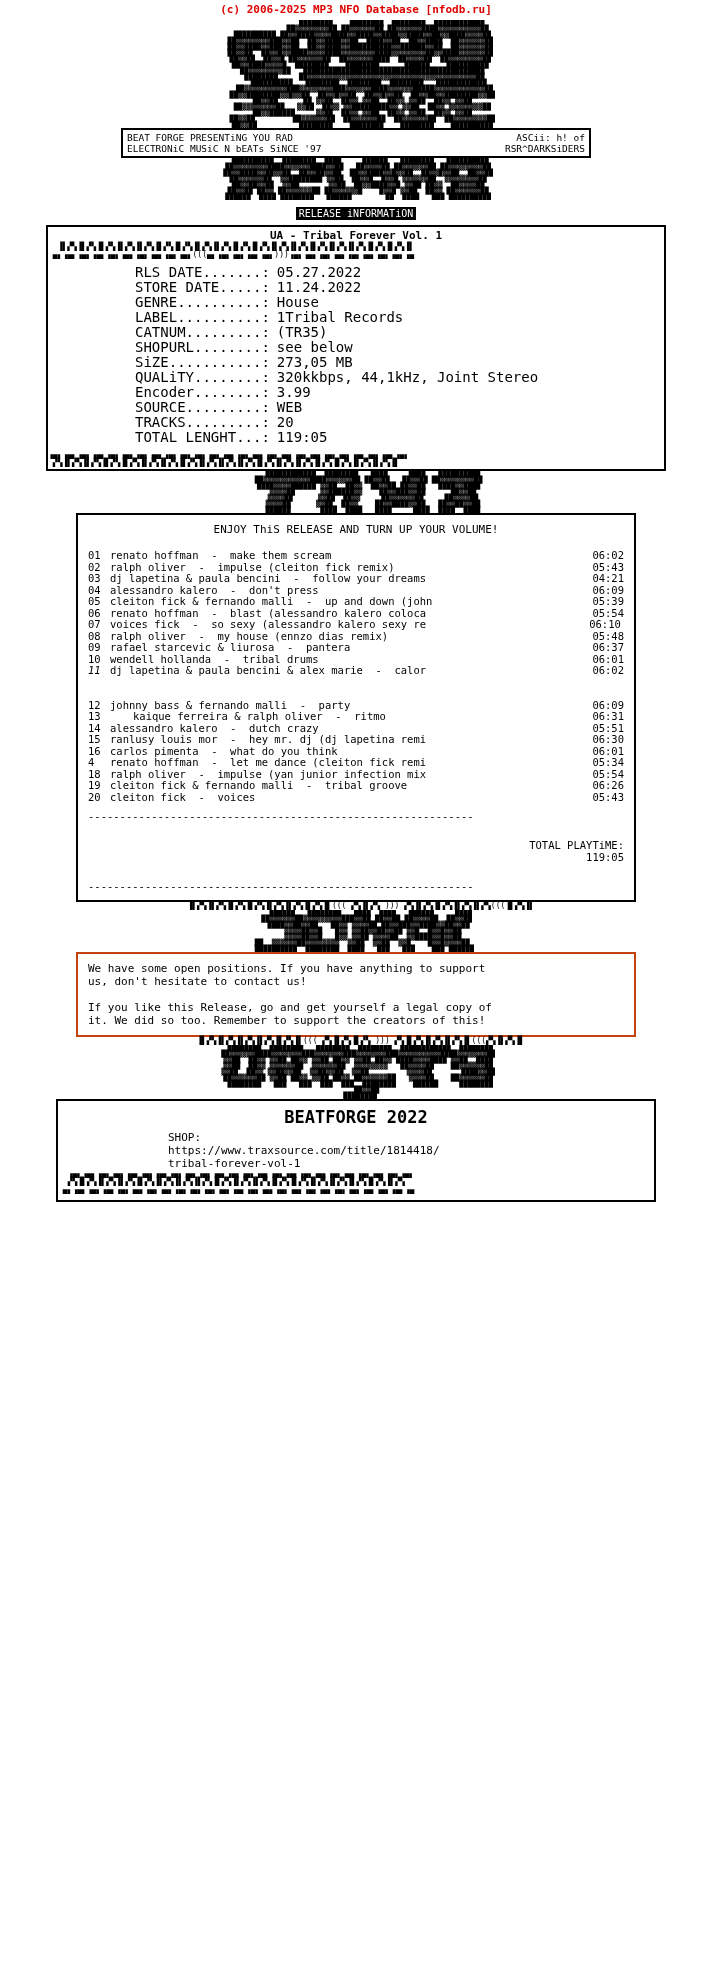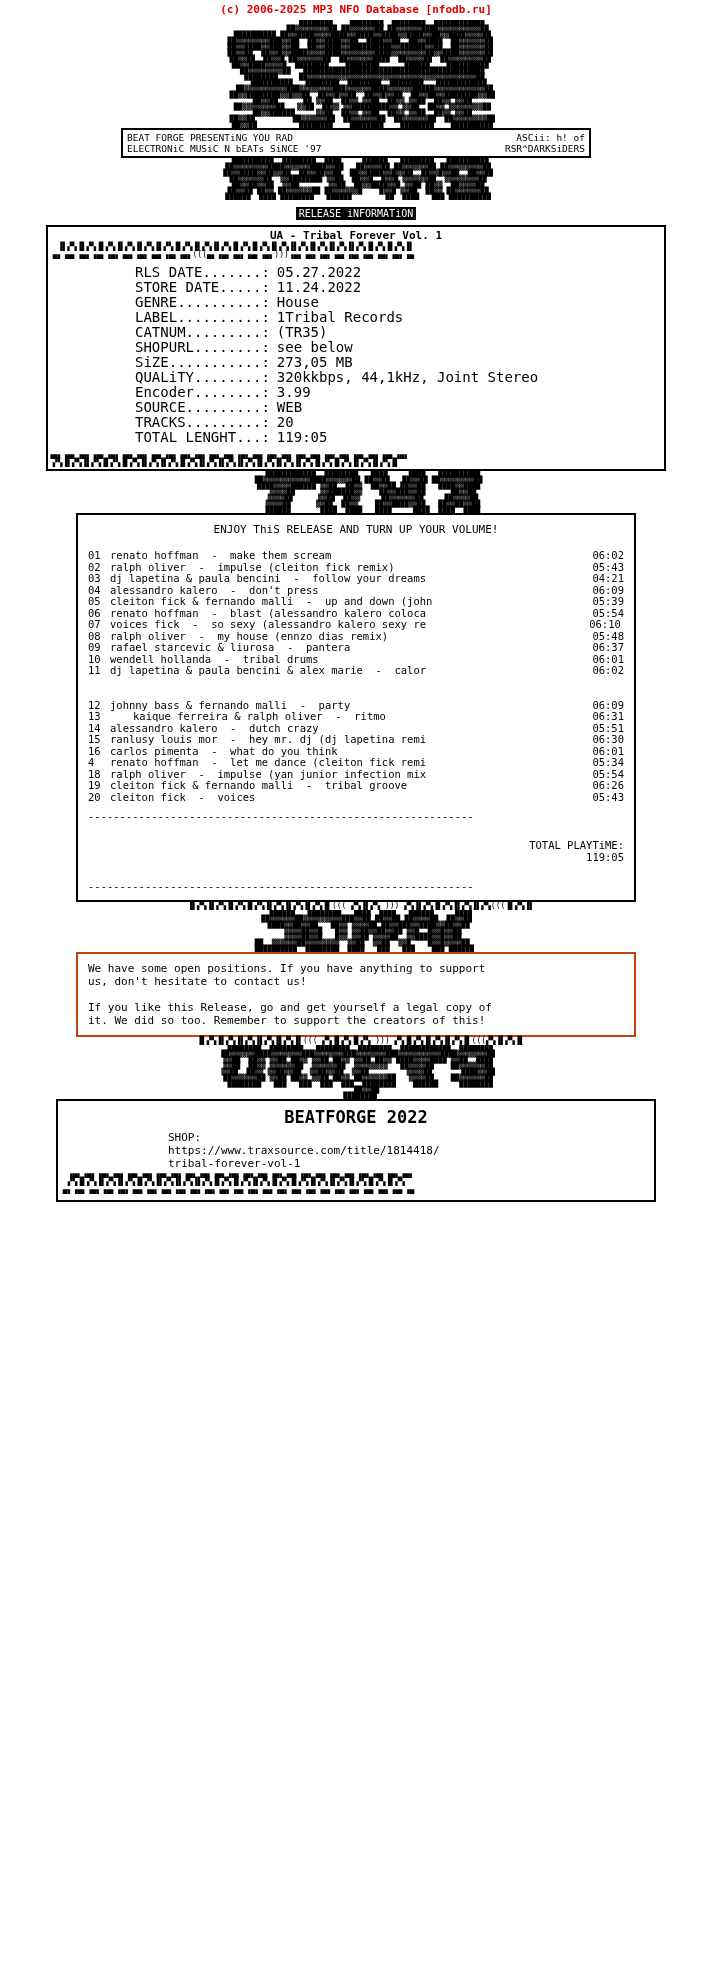--- a/index.html
+++ b/index.html
@@ -251,21 +251,21 @@
         <span style="width:22px;">09</span>
         <span style="flex:1;overflow:hidden;">rafael starcevic &amp; liurosa  -  pantera</span>
         <span style="width:38px;text-align:right;">06:37</span>
       </div>
       <div class="tracklist" style="display:flex;">
         <span style="width:22px;">10</span>
         <span style="flex:1;overflow:hidden;">wendell hollanda  -  tribal drums</span>
         <span style="width:38px;text-align:right;">06:01</span>
       </div>
       <div class="tracklist" style="display:flex;">
-        <span style="width:22px;">11</span>
+        <span style="width:22px;font-style:italic;">11</span>
         <span style="flex:1;overflow:hidden;">dj lapetina &amp; paula bencini &amp; alex marie  -  calor</span>
         <span style="width:38px;text-align:right;">06:02</span>
       </div>
       <div class="tracklist" style="display:flex;margin-top:23px;">
         <span style="width:22px;">12</span>
         <span style="flex:1;overflow:hidden;">johnny bass &amp; fernando malli  -  party</span>
         <span style="width:38px;text-align:right;">06:09</span>
       </div>
       <div class="tracklist" style="display:flex;gap:23px;">
         <span style="width:22px;">13</span>

